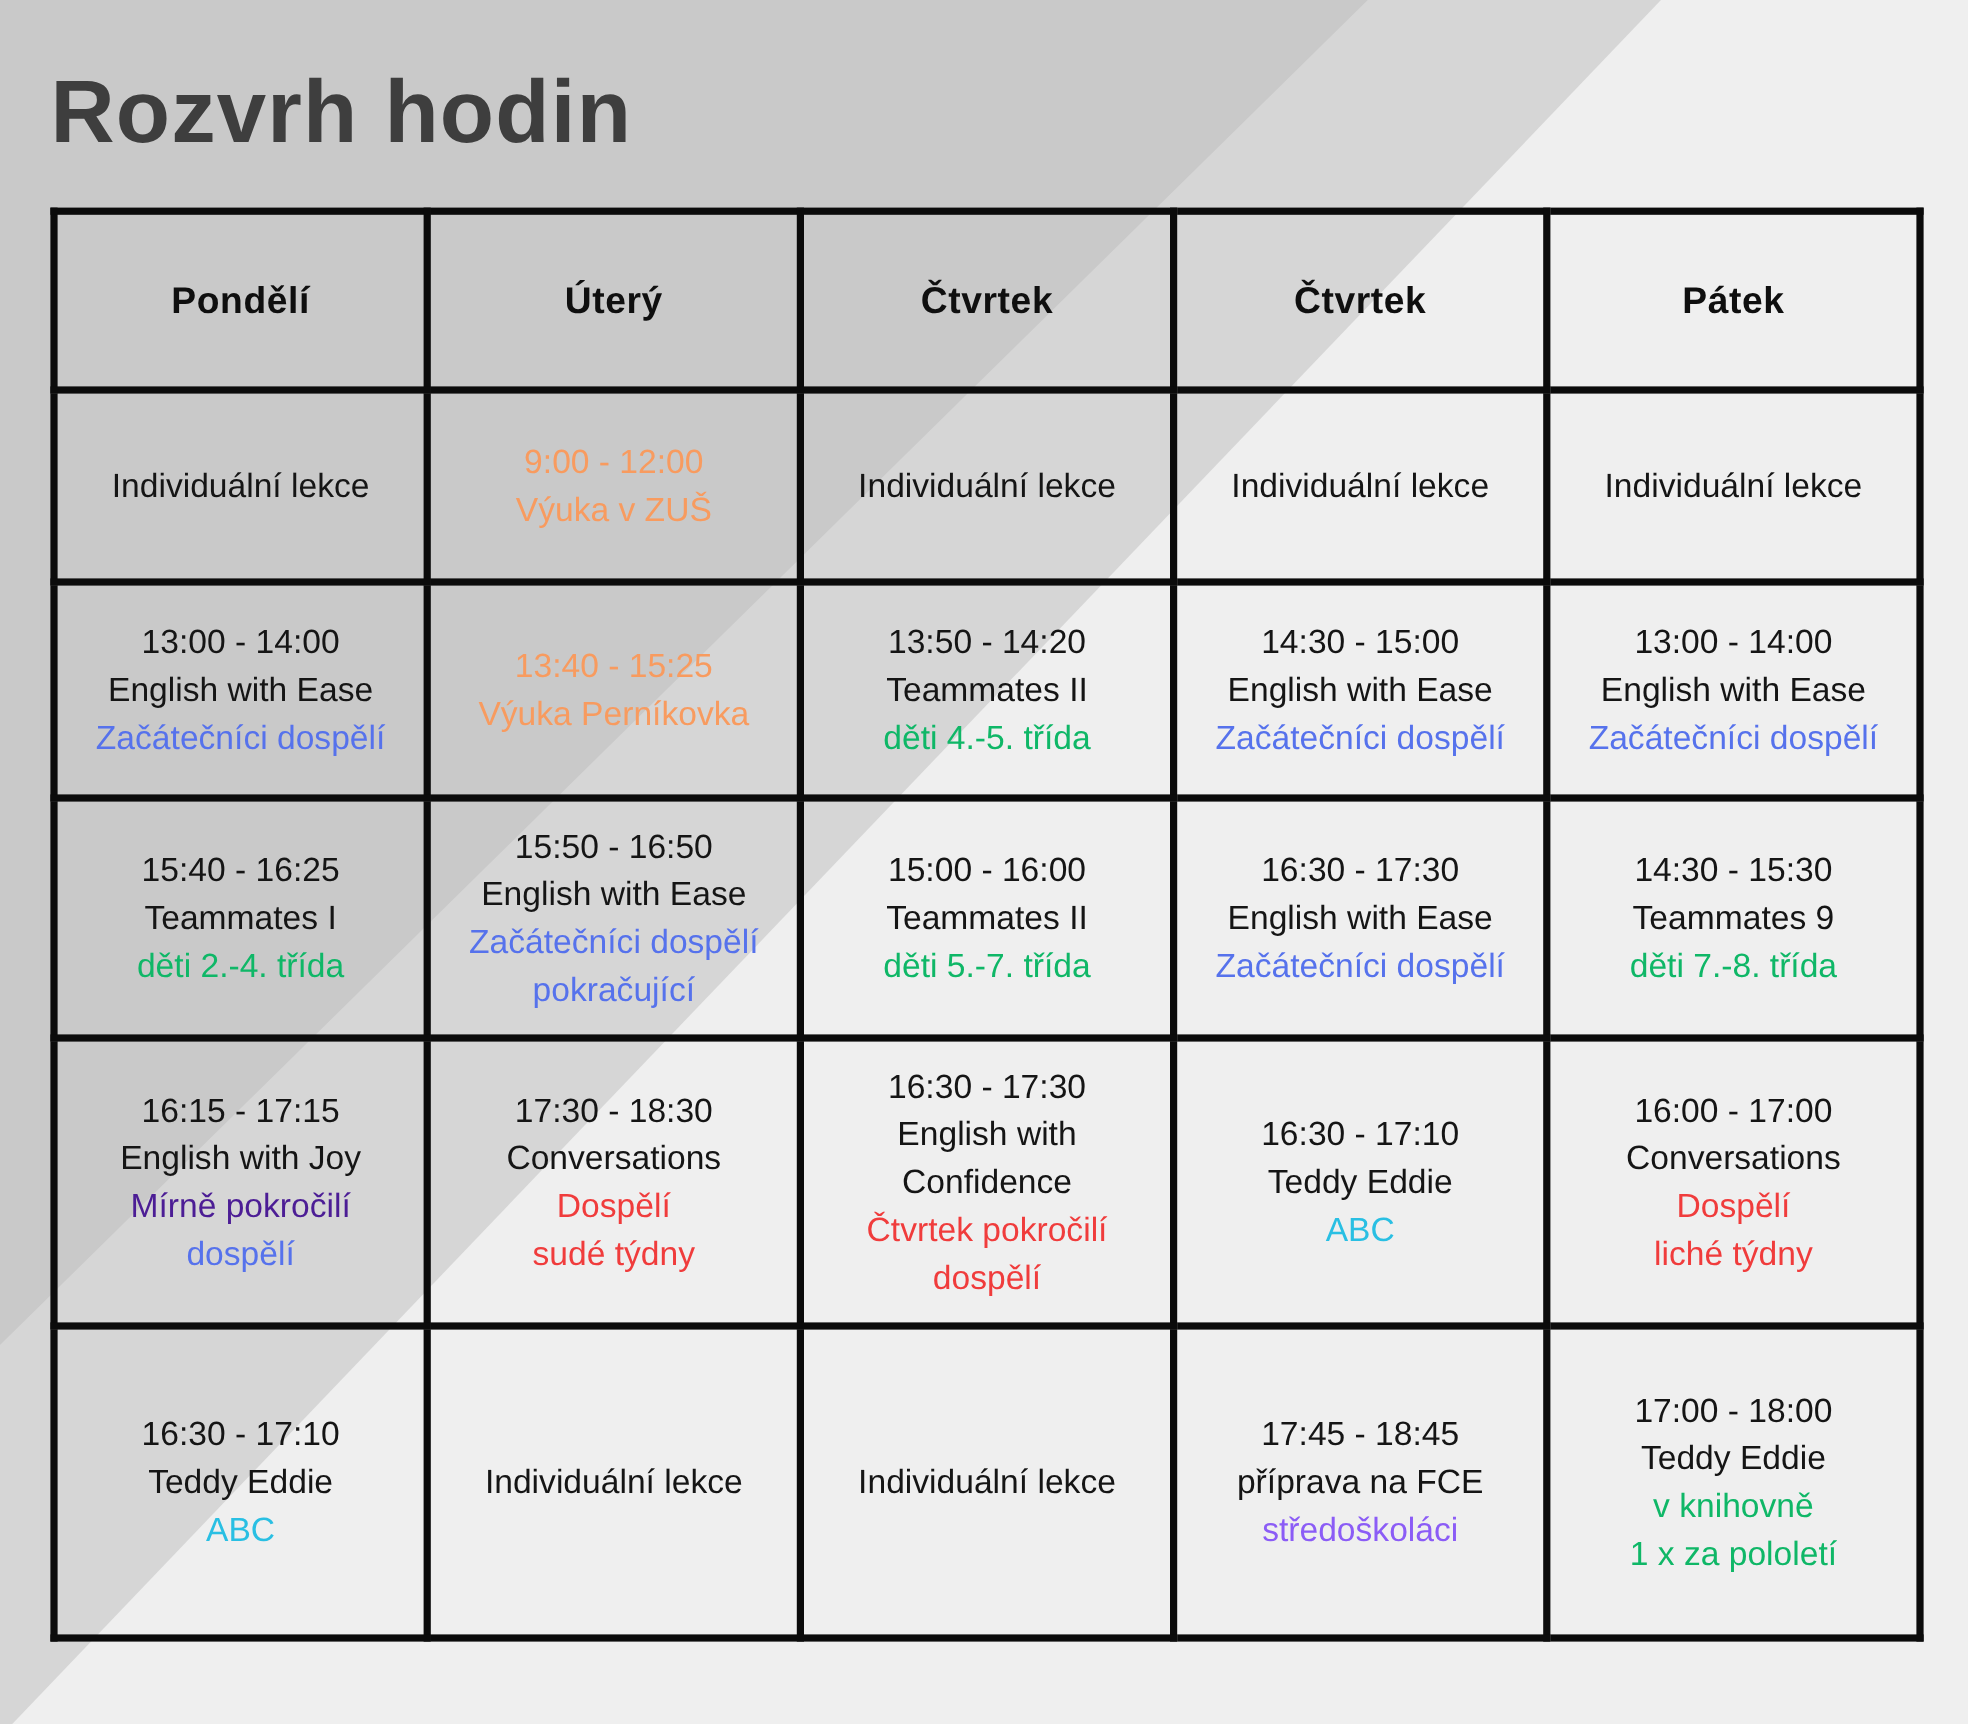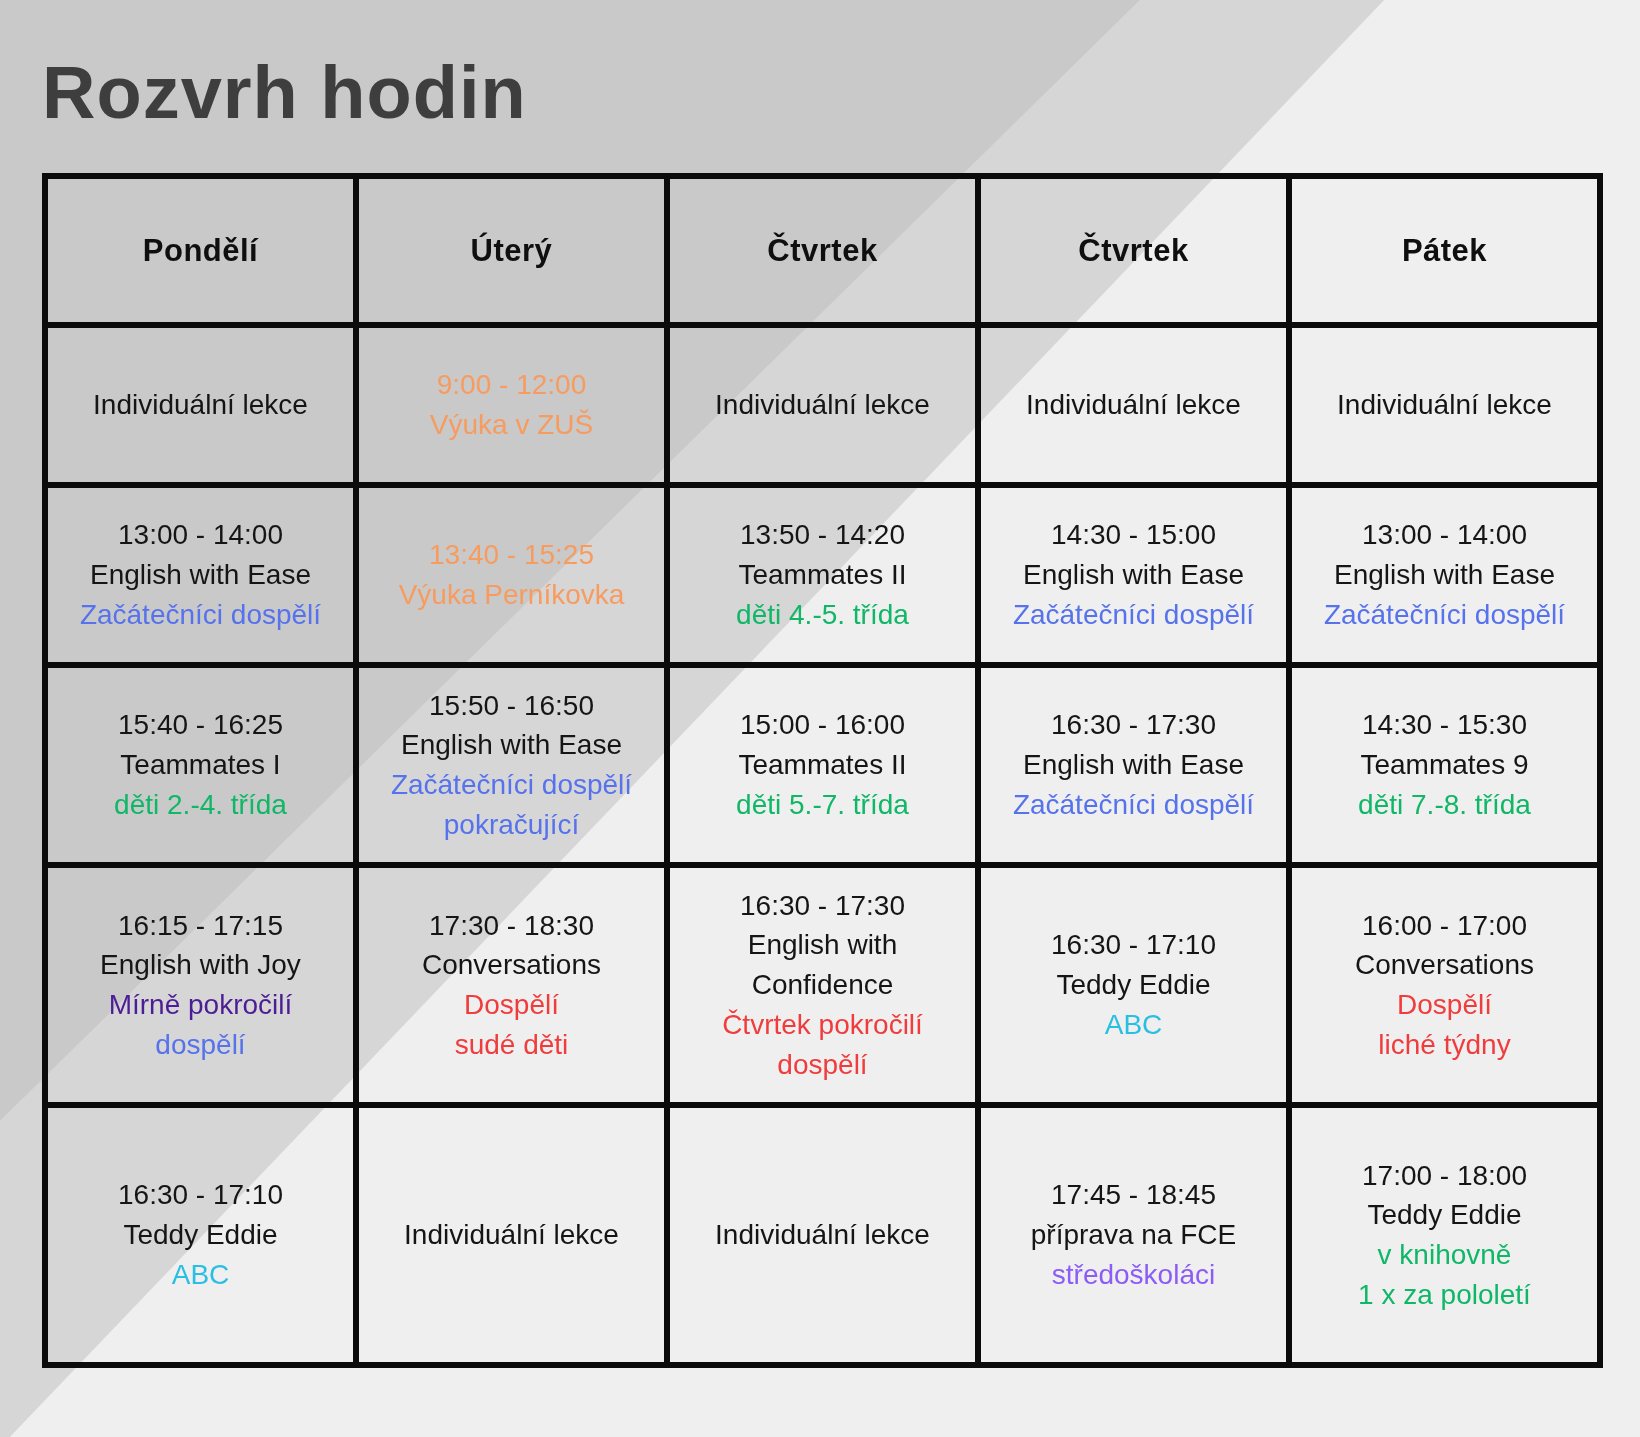--- a/index.html
+++ b/index.html
@@ -154,21 +154,21 @@
         <td>
           <div class="line" style="color: rgb(21, 21, 21);">16:15 - 17:15</div>
           <div class="line" style="color: rgb(21, 21, 21);">English with Joy</div>
           <div class="line" style="color: #4c1d95;">Mírně pokročilí</div>
           <div class="line" style="color: rgb(86, 114, 236);">dospělí</div>
         </td>
         <td>
           <div class="line" style="color: rgb(21, 21, 21);">17:30 - 18:30</div>
           <div class="line" style="color: rgb(21, 21, 21);">Conversations</div>
           <div class="line" style="color: rgb(240, 60, 60);">Dospělí</div>
-          <div class="line" style="color: rgb(240, 60, 60);">sudé děti</div>
+          <div class="line" style="color: rgb(240, 60, 60);">sudé týdny</div>
         </td>
         <td>
           <div class="line" style="color: rgb(21, 21, 21);">16:30 - 17:30</div>
           <div class="line" style="color: rgb(21, 21, 21);">English with</div>
           <div class="line" style="color: rgb(21, 21, 21);">Confidence</div>
           <div class="line" style="color: rgb(240, 60, 60);">Čtvrtek pokročilí</div>
           <div class="line" style="color: rgb(240, 60, 60);">dospělí</div>
         </td>
         <td>
           <div class="line" style="color: rgb(21, 21, 21);">16:30 - 17:10</div>

